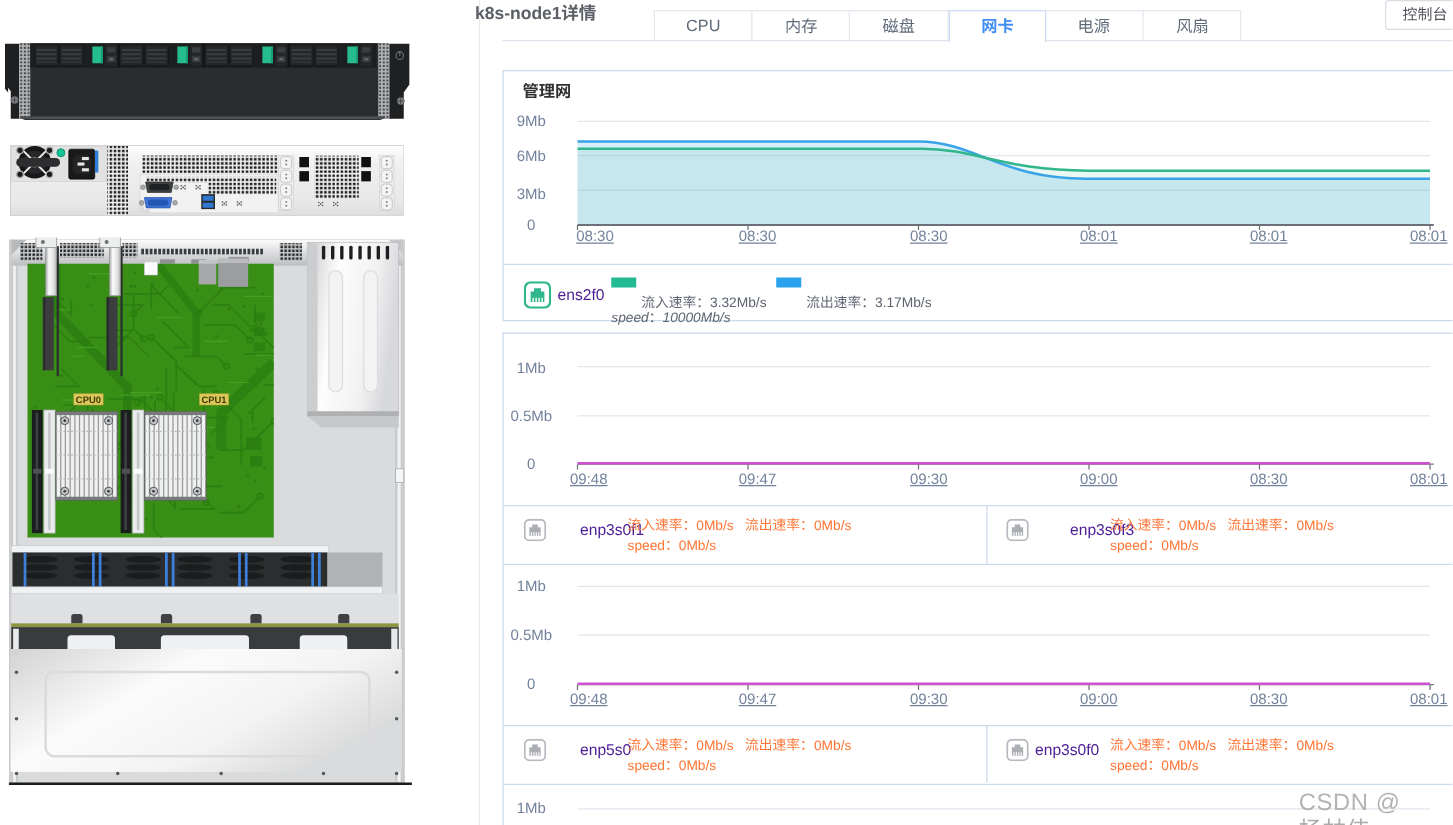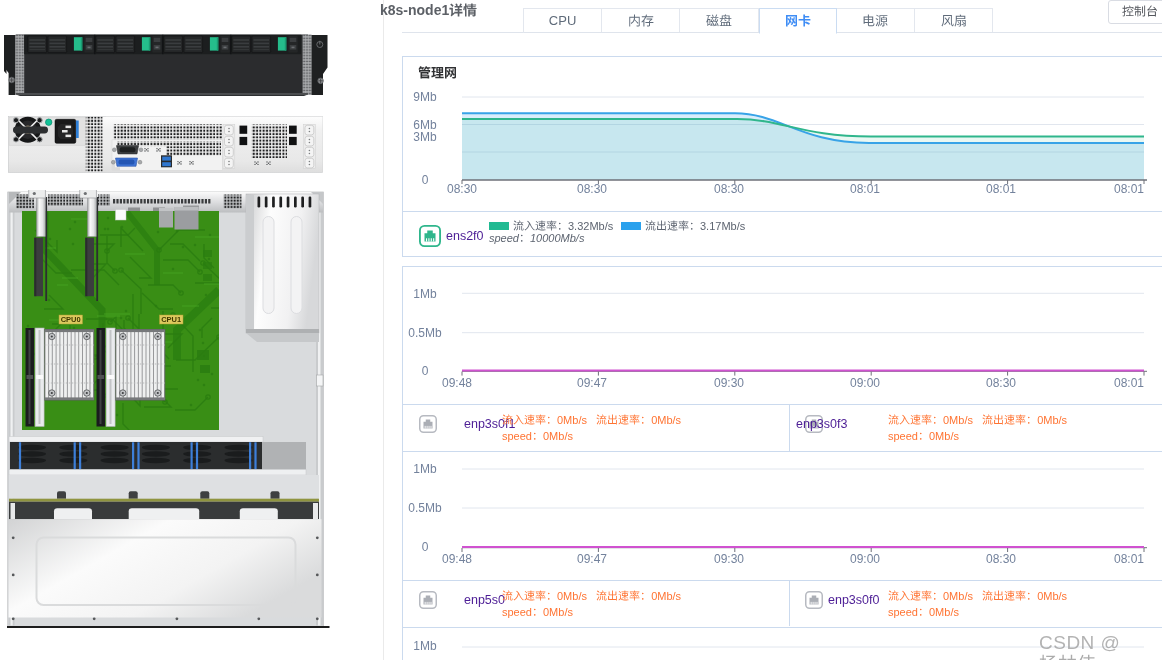--- a/index.html
+++ b/index.html
@@ -1,26 +1,26 @@
 <!DOCTYPE html>
 <html><head>
 <meta charset="utf-8">
 <style>
   html,body{margin:0;padding:0;}
   body{width:1162px;height:660px;overflow:hidden;position:relative;background:#fff;
        font-family:"Liberation Sans", sans-serif;}
   .abs{position:absolute;}
   .ylab{position:absolute;font-size:12px;color:#73829c;text-align:center;width:60px;line-height:12px;}
-  .xlab{position:absolute;font-size:12px;color:#73829c;text-align:left;width:44px;line-height:12px;}
+  .xlab{position:absolute;font-size:12px;color:#73829c;text-align:right;width:44px;line-height:12px;text-decoration:underline;}
   .tab{float:left;width:77.2px;height:23px;line-height:23px;text-align:center;
        font-size:13px;color:#5f6b7a;border-right:1px solid #e3e7ee;}
   .card{position:absolute;left:402px;width:769px;background:#fff;}
   .nicname{position:absolute;font-size:12.5px;color:#4c1d95;line-height:13px;}
   .oline{position:absolute;font-size:11px;color:#ff7433;line-height:12px;white-space:nowrap;text-align:right;}
-  .gline{position:absolute;font-size:11px;color:#5d6470;line-height:12px;white-space:nowrap;}
+  .gline{position:absolute;font-size:11px;color:#5d6470;line-height:12px;white-space:nowrap;margin-top:16px;}
 </style>
 </head>
 <body>
 <svg width="0" height="0" style="position:absolute">
     <defs>
       <path id="xiangqing14b" d="M1.2 1.7C2.0 2.3 3.0 3.3 3.5 3.9L4.6 2.6C4.1 2.1 3.0 1.2 2.3 0.6ZM11.2 0.4C11.0 1.2 10.6 2.2 10.2 3.0H7.9L8.9 2.6C8.7 2.0 8.2 1.1 7.8 0.5L6.3 1.0C6.7 1.6 7.0 2.4 7.2 3.0H5.6V4.6H8.7V5.9H6.0V7.4H8.7V8.8H5.3V10.2C5.2 9.9 5.1 9.6 5.1 9.4L3.9 10.3V4.7H0.4V6.4H2.3V10.8C2.3 11.5 1.9 12.1 1.6 12.3C1.9 12.5 2.3 13.1 2.5 13.5C2.7 13.1 3.2 12.8 5.6 10.8L5.4 10.4H8.7V13.6H10.4V10.4H13.5V8.8H10.4V7.4H12.8V5.9H10.4V4.6H13.2V3.0H11.9C12.3 2.4 12.6 1.6 13.0 0.9Z M14.8 3.2C14.7 4.3 14.5 5.9 14.2 6.9L15.5 7.3C15.8 6.2 16.0 4.5 16.0 3.3ZM20.8 9.7H25.0V10.3H20.8ZM20.8 8.5V7.8H25.0V8.5ZM16.0 0.4V13.6H17.5V3.3C17.8 3.9 18.0 4.5 18.1 4.9L19.2 4.3L19.1 4.3H22.1V4.9H18.3V6.1H27.6V4.9H23.7V4.3H26.7V3.2H23.7V2.6H27.1V1.4H23.7V0.4H22.1V1.4H18.7V2.6H22.1V3.2H19.1V4.2C19.0 3.7 18.6 2.9 18.3 2.3L17.5 2.7V0.4ZM19.2 6.6V13.6H20.8V11.5H25.0V11.9C25.0 12.1 24.9 12.2 24.8 12.2C24.6 12.2 23.9 12.2 23.3 12.1C23.5 12.5 23.7 13.2 23.8 13.6C24.8 13.6 25.5 13.6 25.9 13.3C26.5 13.1 26.6 12.7 26.6 12.0V6.6Z"></path>
       <path id="neicun13" d="M1.3 2.7V12.5H2.2V3.7H6.0C5.9 5.4 5.5 7.6 2.6 9.1C2.8 9.3 3.1 9.6 3.3 9.9C5.0 8.8 6.0 7.6 6.5 6.3C7.7 7.4 9.0 8.8 9.6 9.7L10.5 9.0C9.6 8.1 8.1 6.6 6.8 5.4C6.9 4.8 7.0 4.3 7.0 3.7H10.8V11.2C10.8 11.4 10.7 11.5 10.5 11.5C10.2 11.5 9.3 11.5 8.4 11.5C8.5 11.8 8.7 12.2 8.7 12.5C9.9 12.5 10.7 12.5 11.2 12.3C11.6 12.1 11.7 11.8 11.7 11.2V2.7H7.0V0.5H6.0V2.7Z M21.0 6.9V8.0H17.4V8.9H21.0V11.3C21.0 11.5 20.9 11.5 20.7 11.6C20.5 11.6 19.7 11.6 18.8 11.5C19.0 11.8 19.1 12.2 19.1 12.5C20.2 12.5 21.0 12.5 21.4 12.3C21.8 12.2 22.0 11.9 22.0 11.3V8.9H25.4V8.0H22.0V7.2C22.9 6.6 23.9 5.8 24.6 5.0L24.0 4.6L23.8 4.6H18.5V5.5H22.9C22.3 6.0 21.6 6.6 21.0 6.9ZM18.0 0.5C17.8 1.1 17.7 1.7 17.4 2.2H13.8V3.2H17.0C16.2 5.0 15.0 6.6 13.4 7.7C13.6 8.0 13.8 8.4 13.9 8.6C14.5 8.2 15.0 7.8 15.4 7.3V12.5H16.4V6.1C17.1 5.2 17.7 4.2 18.1 3.2H25.2V2.2H18.5C18.7 1.7 18.9 1.2 19.0 0.8Z"></path>
       <path id="cipan13" d="M0.5 1.2V2.1H2.0C1.7 4.3 1.2 6.4 0.3 7.7C0.5 8.0 0.7 8.4 0.8 8.7C1.0 8.3 1.2 7.9 1.4 7.5V11.9H2.2V10.8H4.3V5.1H2.2C2.5 4.2 2.7 3.1 2.8 2.1H4.4V1.2ZM2.2 6.0H3.5V10.0H2.2ZM10.2 0.5C10.0 1.2 9.6 2.2 9.2 2.9H7.0L7.7 2.5C7.5 2.0 7.1 1.2 6.6 0.6L5.9 0.9C6.3 1.5 6.7 2.3 6.9 2.9H4.7V3.7H12.4V2.9H10.1C10.5 2.2 10.9 1.5 11.2 0.8ZM4.6 11.9C4.8 11.8 5.2 11.7 7.5 11.3C7.6 11.7 7.6 12.0 7.7 12.3L8.4 12.1C8.3 11.3 7.9 10.0 7.6 9.0L6.9 9.2C7.1 9.6 7.2 10.1 7.3 10.6L5.6 10.9C6.6 9.4 7.6 7.6 8.4 5.7L7.6 5.4C7.4 5.9 7.2 6.4 6.9 6.9L5.6 7.0C6.1 6.2 6.6 5.2 7.0 4.3L6.1 3.9C5.8 5.1 5.2 6.3 5.0 6.6C4.8 6.9 4.7 7.2 4.5 7.2C4.6 7.4 4.7 7.9 4.8 8.0C4.9 8.0 5.2 7.9 6.6 7.7C6.0 8.9 5.4 9.8 5.2 10.1C4.8 10.6 4.6 11.0 4.3 11.1C4.4 11.3 4.5 11.7 4.6 11.9ZM8.6 11.9C8.8 11.8 9.2 11.7 11.7 11.3C11.8 11.6 11.8 12.0 11.9 12.2L12.6 12.1C12.5 11.2 12.1 9.9 11.6 9.0L10.9 9.1C11.1 9.6 11.3 10.1 11.5 10.6L9.5 10.8C10.5 9.4 11.5 7.5 12.2 5.7L11.3 5.3C11.1 5.8 10.9 6.4 10.7 6.9L9.3 7.0C9.8 6.2 10.3 5.2 10.6 4.2L9.7 3.8C9.5 5.0 8.9 6.3 8.7 6.6C8.6 6.9 8.4 7.1 8.2 7.2C8.3 7.4 8.5 7.8 8.5 8.0C8.7 7.9 9.0 7.9 10.3 7.7C9.8 8.8 9.4 9.7 9.1 10.0C8.8 10.6 8.5 11.0 8.3 11.0C8.4 11.3 8.5 11.7 8.6 11.9L8.6 11.9Z M18.1 5.9C18.8 6.3 19.7 6.9 20.1 7.3L20.6 6.7C20.2 6.2 19.3 5.7 18.6 5.3ZM19.0 0.4C18.9 0.7 18.8 1.1 18.6 1.5H15.8V3.8L15.7 4.3H13.7V5.1H15.6C15.4 5.9 15.0 6.7 14.0 7.4C14.2 7.5 14.5 7.9 14.7 8.1C15.9 7.3 16.4 6.2 16.6 5.1H22.6V6.7C22.6 6.8 22.6 6.9 22.4 6.9C22.2 6.9 21.6 6.9 21.0 6.9C21.2 7.1 21.3 7.4 21.3 7.7C22.2 7.7 22.8 7.7 23.1 7.6C23.5 7.4 23.6 7.1 23.6 6.7V5.1H25.4V4.3H23.6V1.5H19.7L20.1 0.6ZM18.2 3.0C18.9 3.4 19.7 3.9 20.1 4.3H16.7L16.7 3.8V2.3H22.6V4.3H20.1L20.6 3.7C20.2 3.3 19.3 2.8 18.6 2.5ZM15.1 8.0V11.2H13.6V12.1H25.4V11.2H24.0V8.0ZM16.0 11.2V8.8H17.7V11.2ZM18.6 11.2V8.8H20.3V11.2ZM21.3 11.2V8.8H23.0V11.2Z"></path>
       <path id="wangka13b" d="M4.1 7.0C3.8 8.2 3.2 9.2 2.6 9.9V5.1C3.1 5.7 3.6 6.3 4.1 7.0ZM1.0 1.1V12.6H2.6V10.4C2.9 10.6 3.3 10.9 3.5 11.1C4.1 10.3 4.7 9.4 5.1 8.3C5.4 8.7 5.7 9.1 5.9 9.4L6.8 8.3C6.5 7.9 6.1 7.3 5.6 6.7C5.9 5.7 6.1 4.5 6.3 3.3L4.9 3.1C4.8 3.9 4.7 4.7 4.6 5.4C4.1 4.9 3.7 4.5 3.3 4.0L2.6 4.8V2.6H10.5V10.7C10.5 10.9 10.4 11.0 10.1 11.0C9.8 11.0 8.9 11.1 8.0 11.0C8.3 11.4 8.6 12.1 8.6 12.6C9.9 12.6 10.7 12.5 11.3 12.3C11.8 12.0 12.0 11.6 12.0 10.7V1.1ZM6.1 5.0C6.7 5.6 7.2 6.2 7.7 6.9C7.3 8.3 6.6 9.5 5.7 10.3C6.1 10.5 6.7 11.0 7.0 11.2C7.7 10.4 8.2 9.5 8.7 8.3C9.0 8.8 9.2 9.3 9.4 9.7L10.5 8.7C10.2 8.1 9.8 7.4 9.2 6.7C9.5 5.7 9.7 4.5 9.9 3.3L8.5 3.2C8.4 3.9 8.3 4.6 8.2 5.3C7.8 4.9 7.4 4.5 7.0 4.1Z M18.3 0.4V5.0H13.6V6.5H18.4V12.6H20.0V8.9C21.4 9.5 23.2 10.3 24.1 10.7L24.9 9.3C23.9 8.8 21.9 8.0 20.6 7.6L20.0 8.4V6.5H25.4V5.0H20.0V3.4H24.2V1.9H20.0V0.4Z"></path>
       <path id="dianyuan13" d="M5.9 6.1V8.0H2.7V6.1ZM6.9 6.1H10.2V8.0H6.9ZM5.9 5.2H2.7V3.4H5.9ZM6.9 5.2V3.4H10.2V5.2ZM1.6 2.4V9.8H2.7V9.0H5.9V10.3C5.9 11.9 6.3 12.3 7.8 12.3C8.1 12.3 10.3 12.3 10.6 12.3C12.0 12.3 12.3 11.6 12.5 9.6C12.2 9.5 11.8 9.3 11.5 9.2C11.4 10.8 11.3 11.3 10.6 11.3C10.1 11.3 8.2 11.3 7.8 11.3C7.0 11.3 6.9 11.1 6.9 10.4V9.0H11.2V2.4H6.9V0.5H5.9V2.4Z M20.0 6.1H24.0V7.3H20.0ZM20.0 4.3H24.0V5.4H20.0ZM19.6 8.8C19.2 9.6 18.6 10.6 18.0 11.2C18.2 11.3 18.6 11.6 18.8 11.7C19.4 11.0 20.0 10.0 20.4 9.0ZM23.2 9.0C23.8 9.8 24.4 10.9 24.7 11.6L25.6 11.2C25.3 10.5 24.6 9.5 24.1 8.7ZM14.1 1.3C14.8 1.8 15.8 2.4 16.3 2.8L16.9 2.1C16.4 1.7 15.4 1.1 14.7 0.7ZM13.5 4.8C14.2 5.3 15.2 5.9 15.7 6.2L16.3 5.5C15.8 5.1 14.8 4.5 14.1 4.2ZM13.8 11.8 14.6 12.3C15.3 11.1 16.0 9.5 16.5 8.1L15.7 7.5C15.2 9.0 14.3 10.7 13.8 11.8ZM17.4 1.2V4.7C17.4 6.9 17.3 9.8 15.8 11.9C16.0 12.0 16.4 12.3 16.6 12.4C18.1 10.2 18.3 7.0 18.3 4.7V2.0H25.4V1.2ZM21.4 2.2C21.4 2.6 21.2 3.1 21.1 3.5H19.1V8.0H21.4V11.4C21.4 11.6 21.4 11.6 21.2 11.6C21.1 11.6 20.5 11.6 19.9 11.6C20.0 11.9 20.1 12.2 20.1 12.5C21.0 12.5 21.6 12.5 21.9 12.3C22.3 12.2 22.4 11.9 22.4 11.5V8.0H24.9V3.5H22.0C22.2 3.2 22.4 2.8 22.5 2.4Z"></path>
@@ -70,21 +70,21 @@
       </svg></div>
 </div>
 
 <div class="card" style="top:56px;height:199px;border:1px solid #cbdaee;"></div>
 <div class="abs" style="left:418px;top:65px;font-size:13px;font-weight:bold;color:#303133;"><svg style="vertical-align:-1.56px" width="39.0" height="13" viewBox="0 0 39.0 13">
       <use href="#guanliwang13b" fill="#303133"></use>
     </svg></div>
 
 <div class="ylab" style="left:395px;top:91px;">9Mb</div>
 <div class="ylab" style="left:395px;top:118.5px;">6Mb</div>
-<div class="ylab" style="left:395px;top:131px;">3Mb</div>
+<div class="ylab" style="left:395px;top:149px;">3Mb</div>
 <div class="ylab" style="left:395px;top:173.5px;">0</div>
 
 <div class="xlab" style="left:447px;top:183px;">08:30</div>
 <div class="xlab" style="left:577px;top:183px;">08:30</div>
 <div class="xlab" style="left:714px;top:183px;">08:30</div>
 <div class="xlab" style="left:850px;top:183px;">08:01</div>
 <div class="xlab" style="left:986px;top:183px;">08:01</div>
 <div class="xlab" style="left:1114px;top:183px;">08:01</div>
 
 <svg class="abs" style="left:402px;top:56px;" width="760" height="155" viewBox="0 0 760 155">
@@ -183,21 +183,21 @@
 <svg class="abs" style="left:805px;top:415px;" width="18" height="18" viewBox="0 0 24 24">
   <rect x="1" y="1" width="22" height="22" rx="5" fill="none" stroke="#b7bac1" stroke-width="2"></rect>
   <path d="M9 6 h6 v3 h3 v9 H6 v-9 h3 Z" fill="#abaeb5"></path>
   <g stroke="#fff" stroke-width="1.2">
     <line x1="8.2" y1="14.5" x2="8.2" y2="18"></line>
       <line x1="10.8" y1="14.5" x2="10.8" y2="18"></line>
     <line x1="13.4" y1="14.5" x2="13.4" y2="18"></line>
       <line x1="16" y1="14.5" x2="16" y2="18"></line>
   </g>
 </svg>
-<div class="nicname" style="left:796px;top:418px;">enp3s0f3</div>
+<div class="nicname" style="left:856px;top:418px;">enp3s0f3</div>
 <div class="oline" style="left:888px;top:414px;"><svg style="vertical-align:-1.32px" width="55.0" height="11" viewBox="0 0 55.0 11">
       <use href="#liuru11" fill="#ff7433"></use>
     </svg>0Mb/s&nbsp;&nbsp;&nbsp;<svg style="vertical-align:-1.32px" width="55.0" height="11" viewBox="0 0 55.0 11">
       <use href="#liuchu11" fill="#ff7433"></use>
     </svg>0Mb/s</div>
 <div class="oline" style="left:888px;top:429.5px;">speed<svg style="vertical-align:-1.32px" width="11.0" height="11" viewBox="0 0 11.0 11">
       <use href="#colon11" fill="#ff7433"></use>
     </svg>0Mb/s</div>
 
 <div class="abs" style="left:403px;top:451px;width:768px;height:1px;background:#cbdaee;"></div>

